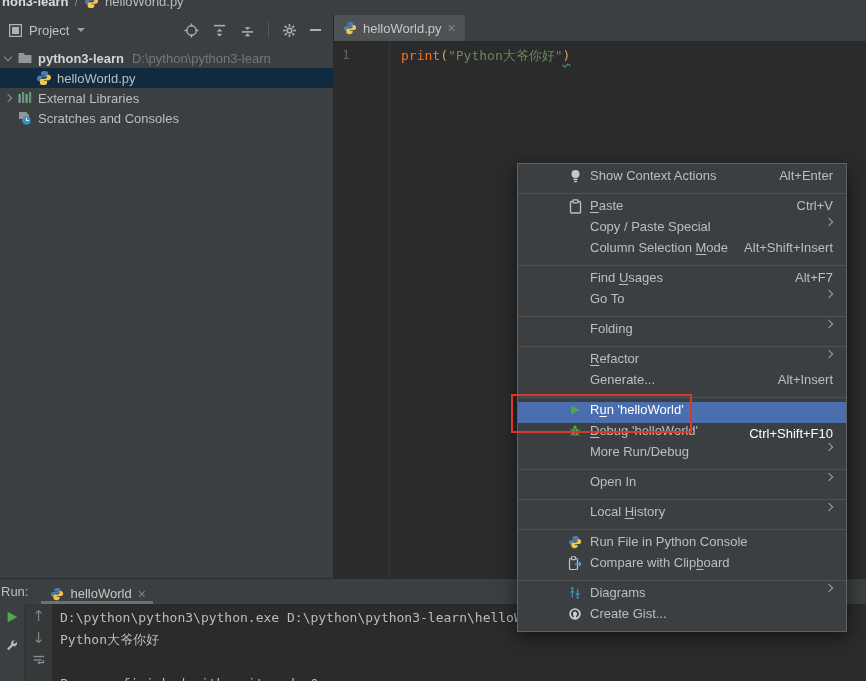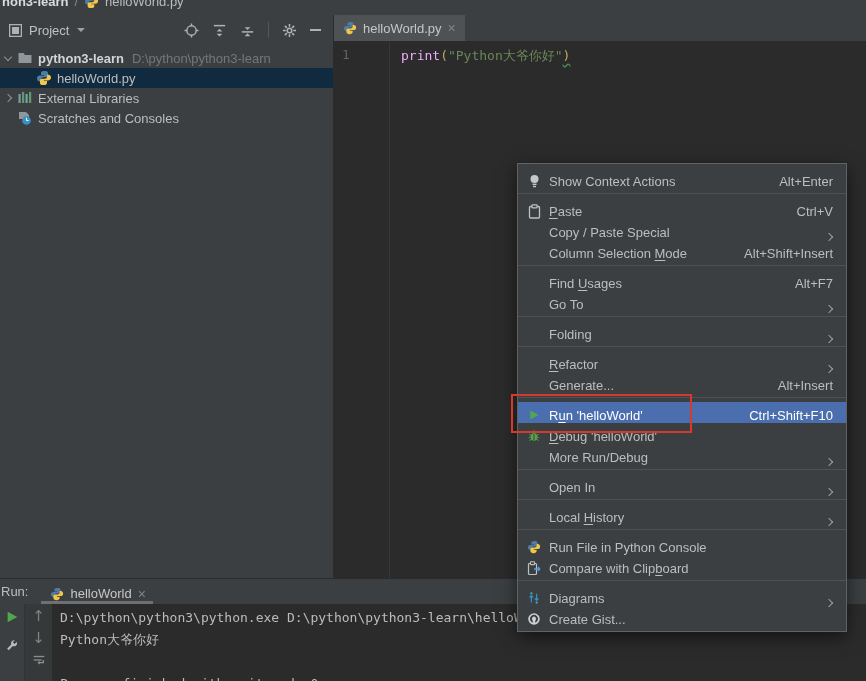--- a/index.html
+++ b/index.html
@@ -42,21 +42,21 @@
   .tree-path { margin-left:8px; color:#767676; }
 
   
   #editor { position:absolute; left:334px; top:15px; width:532px; height:563px; background:#2b2b2b; }
   #tabbar { height:27px; background:#3c3f41; border-bottom:1px solid #2b2b2b; display:flex; }
   #editor-tab { background:#4e5254; display:flex; align-items:center; gap:6px; padding:0 9px; color:#c6c6c6; }
   .tab-close { color:#7f8486; font-size:14px; line-height:1; }
   #editor-body { display:flex; height:536px; }
   #gutter { width:56px; border-right:1px solid #35383a; padding:5px 0 0 8px; color:#606366; font-size:13px; }
   #code { padding:5px 0 0 11px; font-size:13px; white-space:pre; }
-  .t-func { color:#f0abfc; }
+  .t-func { color:#f97316; }
   .t-paren { color:#c8a461; }
   .t-str { color:#6a8759; }
   .t-err { color:#c8a461; text-decoration:underline wavy #4e8f5a; text-underline-offset:3px; }
 
   
   #run-panel { position:absolute; left:0; top:578px; width:866px; height:103px; background:#3c3f41; border-top:1px solid #2b2b2b; }
   #run-header { height:25px; display:flex; align-items:center; }
   #run-label { padding-left:1px; color:#bdbdbd; }
   #run-tab { margin-left:13px; height:25px; display:flex; align-items:flex-end; gap:6px; padding:0 7px 0 9px; border-bottom:3px solid #6e7173; color:#c6c6c6; }
   #run-body { position:absolute; left:0; top:25px; right:0; bottom:0; display:flex; }
@@ -65,23 +65,23 @@
   .arrow-glyph { font-size:15px; line-height:1; color:#7f8486; font-family:"DejaVu Sans", sans-serif; }
   #console { flex:1; background:#2b2b2b; padding:3px 0 0 8px; color:#bcbcbc; font-size:13px; overflow:hidden; }
   #console .cline { min-height:22px; line-height:22px; white-space:pre; }
 
   
   #context-menu {
     position:absolute; left:517px; top:163px; width:330px; z-index:20;
     background:#3c3f41; border:1px solid #606263; padding:4px 0;
     box-shadow:0 5px 16px rgba(0,0,0,.55);
   }
-  .mi { height:21px; display:flex; align-items:flex-end; color:#bdbdbd; }
+  .mi { height:21px; display:flex; align-items:flex-start; color:#bdbdbd;padding-left:41px; }
   .mi.selected { background:#4b6eaf; color:#ffffff; }
-  .mi.selected .mis { color:#ffffff; }
+  .mi.selected .mis { color:#ffffff;margin-top:24px; }
   .mic { width:16px; height:16px; margin-left:8px; flex:none; display:flex; align-items:center; justify-content:center; }
   .mil { margin-left:7px; white-space:nowrap; }
   .mil u { text-underline-offset:2px; }
   .mis { margin-left:auto; margin-right:13px; color:#bdbdbd; white-space:nowrap; }
   .mia { margin-left:auto; margin-right:14px; width:6px; height:6px; border-top:1.5px solid #9da0a2; border-right:1.5px solid #9da0a2; transform:rotate(45deg); flex:none; }
   .msep { border-top:1px solid #515151; margin:4px 0; }
 
   
   #red-annotation { position:absolute; left:511px; top:394px; width:181px; height:39px; border:2px solid #d43b2e; z-index:30; }
 

